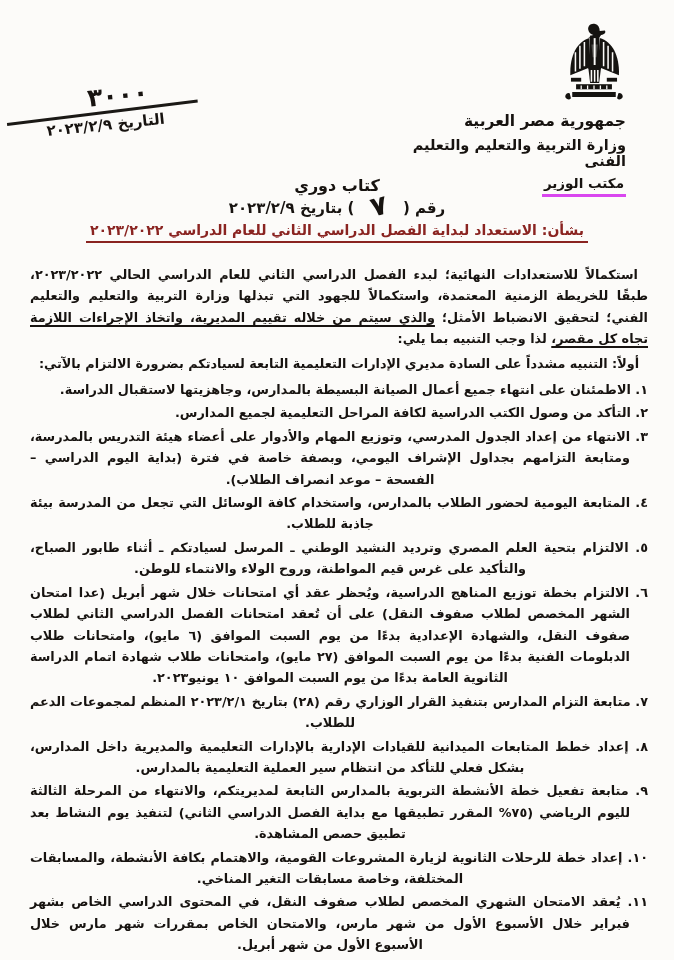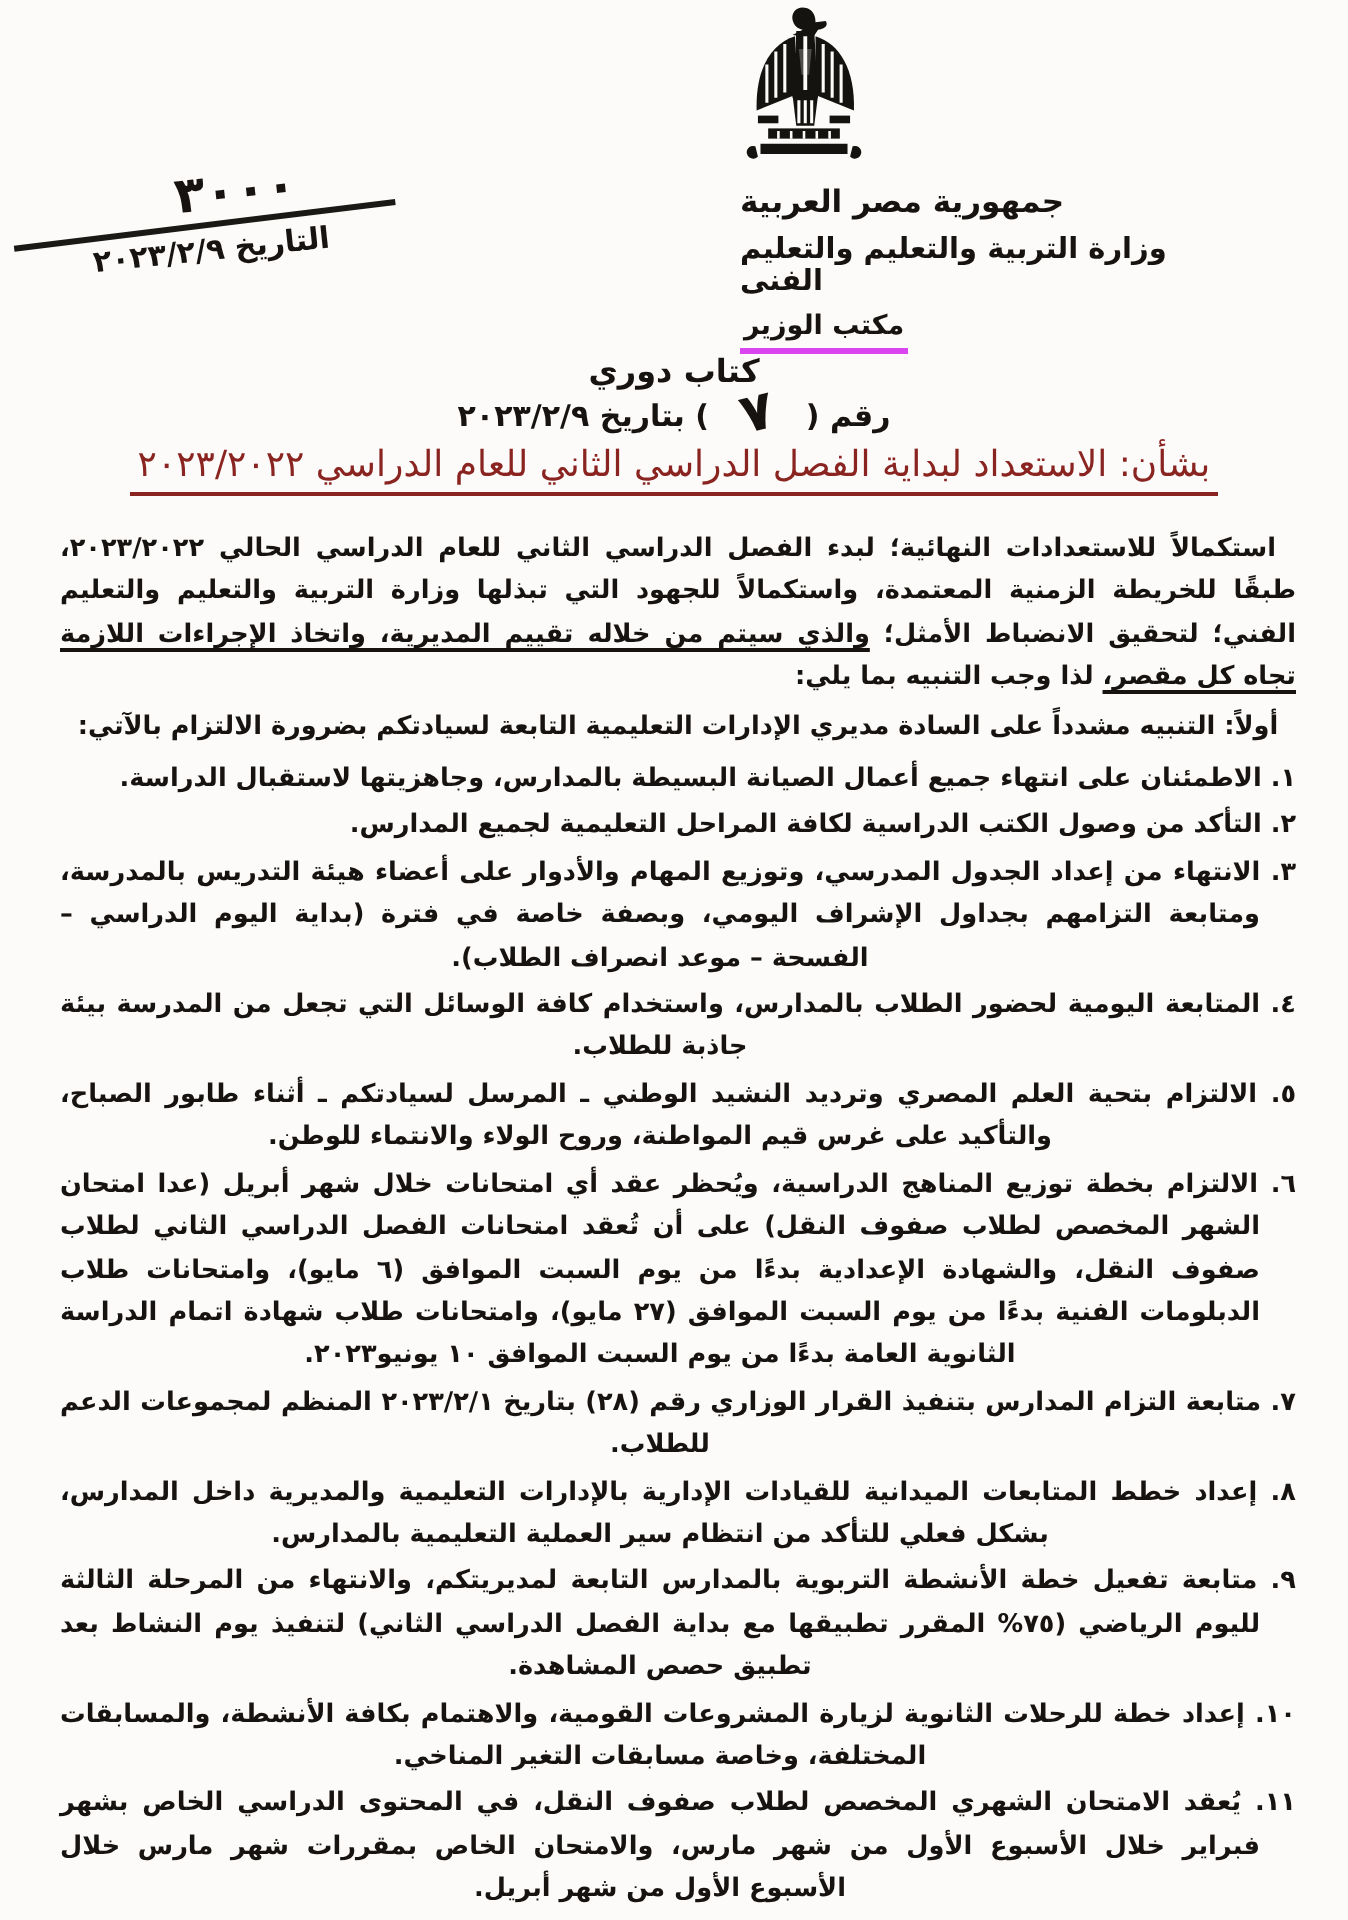--- a/index.html
+++ b/index.html
@@ -11,35 +11,35 @@
   
   .hand-block{
     position:absolute; top:84px; left:4px; width:200px;
     transform:rotate(-6deg); text-align:center; direction:rtl;
   }
   .copies{ font-size:25px; font-weight:700; letter-spacing:3px; line-height:26px; padding-left:30px;}
   .hand-line{ border:none; border-top:3px solid #1b1916; margin:1px 6px 2px 2px; transform:rotate(-1deg); }
   .stamp-date{ font-size:15px; font-weight:700; white-space:nowrap; }
   
   .letterhead{
-    position:absolute; top:2px; right:48px; width:256px;
-    text-align:left; direction:rtl;
+    position:absolute; top:22px; right:48px; width:256px;
+    text-align:right; direction:rtl;
   }
   .emblem{ line-height:0; margin-bottom:4px; }
   .country{ font-size:15.5px; font-weight:900; letter-spacing:-0.2px; }
   .ministry{ font-size:14.5px; font-weight:900; margin-top:7px; letter-spacing:-0.3px;}
   .office{ display:inline-block; font-size:13.5px; font-weight:900; margin-top:6px;
            border-bottom:3px solid #d946ef; padding:0 2px 3px; }
   
   .titleblock{ position:absolute; top:176px; left:0; right:0; text-align:center; direction:rtl; }
   .doc-type{ font-size:16px; font-weight:900; }
   .number-line{ font-size:15px; font-weight:900; margin-top:4px; }
   .hand-seven{ display:inline-block; font-size:27px; font-weight:600;
                transform:rotate(-14deg) translateY(2px); padding:0 16px; line-height:10px; }
-  .subject{ display:inline-block; margin-top:5px; font-size:18px; font-weight:400;
+  .subject{ display:inline-block; margin-top:5px; font-size:14px; font-weight:700;
             border-bottom:2.5px solid; padding:0 4px 3px; }
   
   .doc-body{
     position:absolute; top:252px; right:26px; left:30px;
     direction:rtl; font-size:12.8px; font-weight:700;
     line-height:21.4px; text-align:justify;
   }
   .intro{ text-indent:10px; margin:12px 0 3px; }
   .u-clause{ text-decoration:underline; text-underline-offset:3px; text-decoration-thickness:2px; }
   .section-heading{ text-align:center; font-weight:900; margin:1px 0 5px; }

